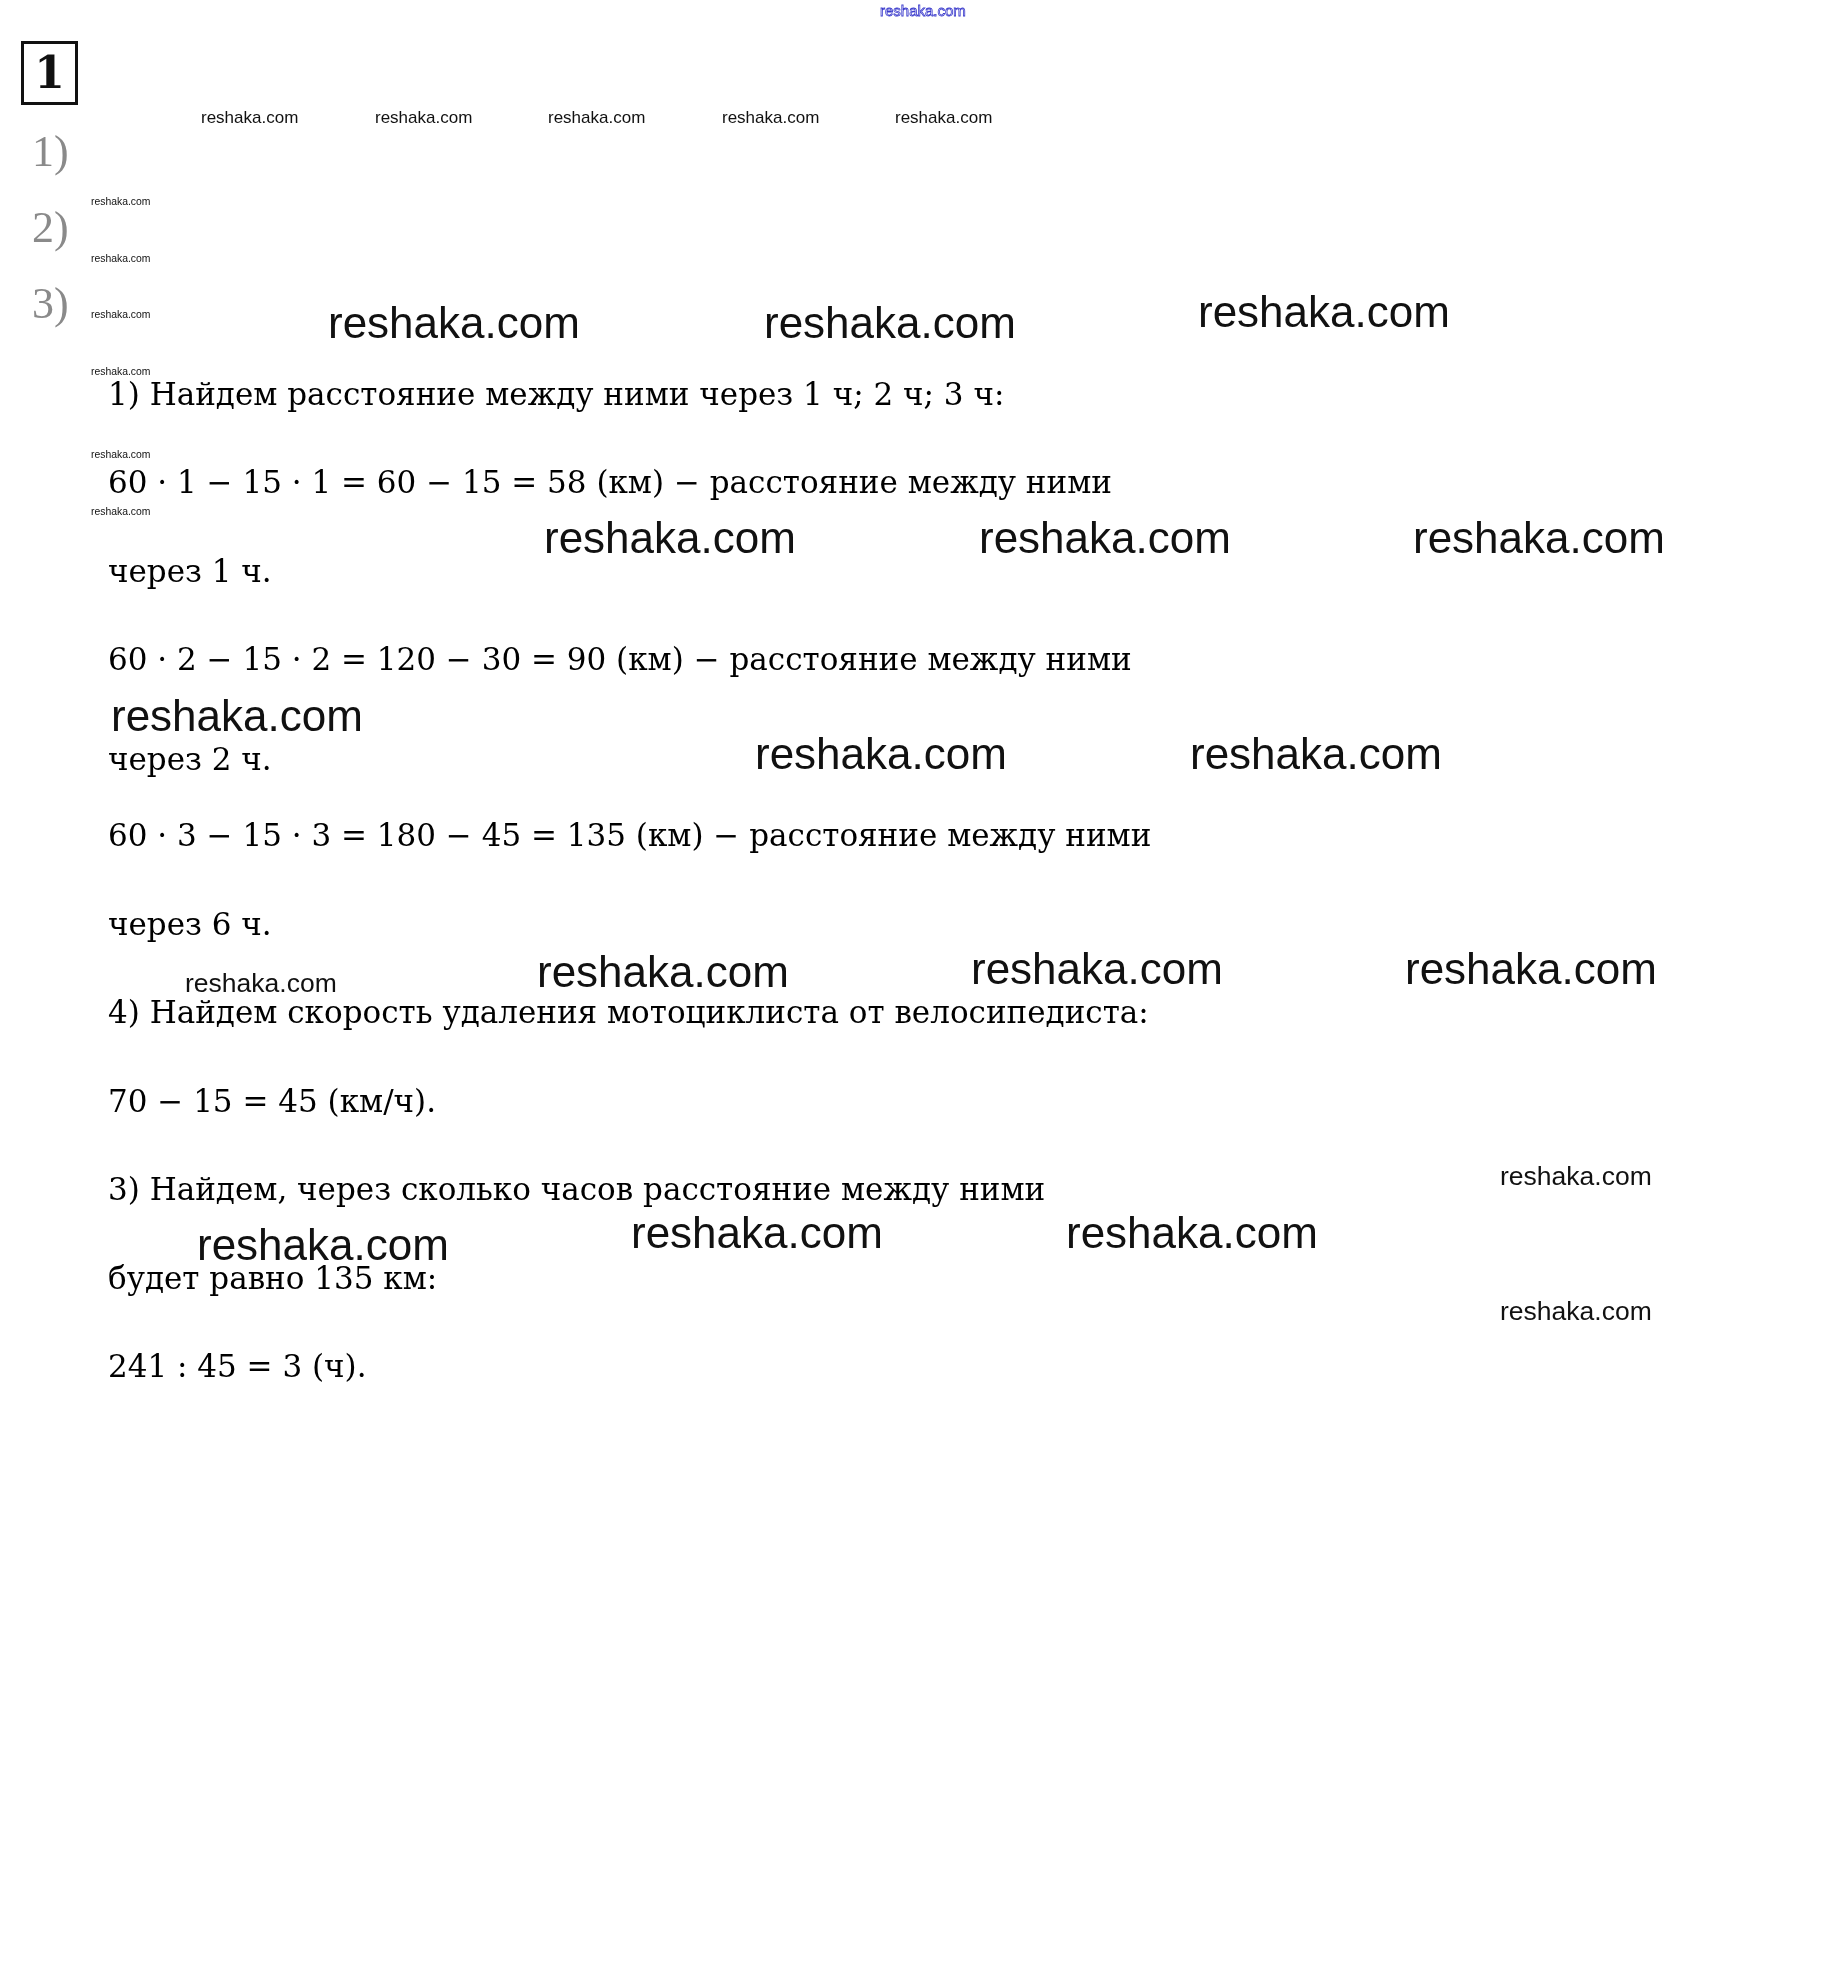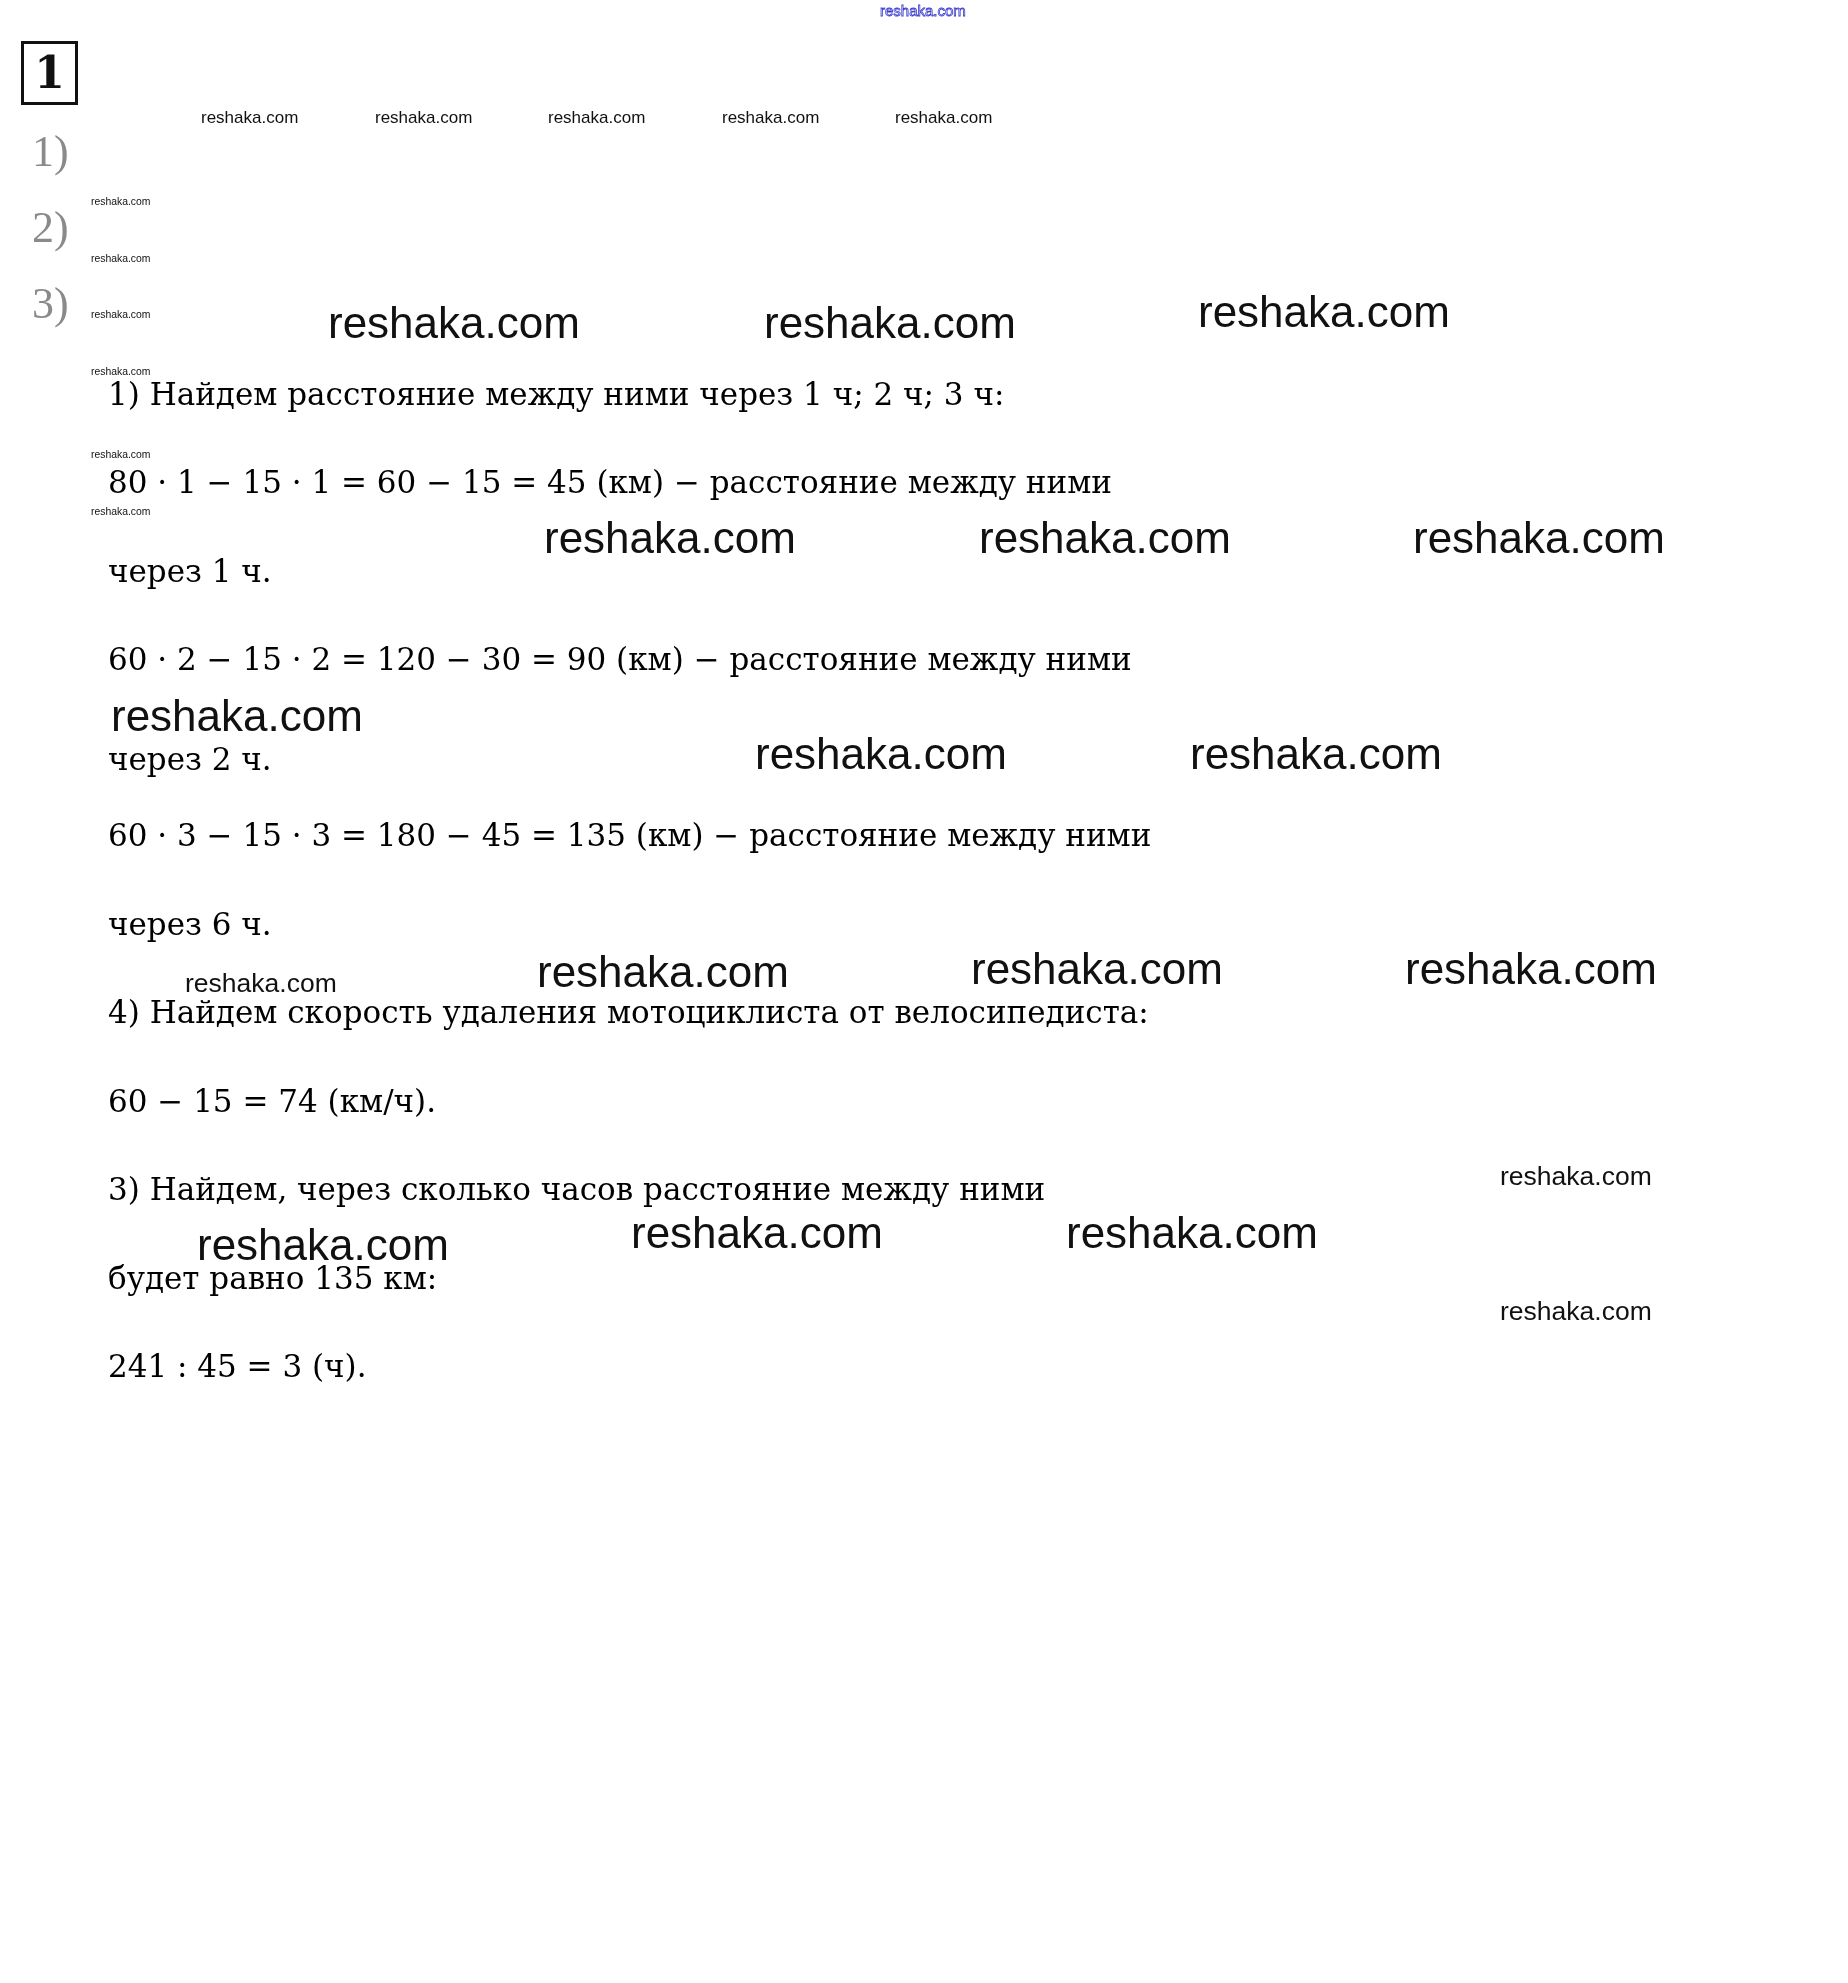--- a/index.html
+++ b/index.html
@@ -34,28 +34,28 @@
 <div class="wm-top">reshaka.com</div>
 
 <div class="task-box">1</div>
 
 <div class="sub-label" style="top:130px">1)</div>
 <div class="sub-label" style="top:206px">2)</div>
 <div class="sub-label" style="top:282px">3)</div>
 
 <div id="solution">
   <div class="line" style="top:379px">1) Найдем расстояние между ними через 1 ч; 2 ч; 3 ч:</div>
-  <div class="line" style="top:467px">80 · 1 − 15 · 1 = 60 − 15 = 45 (км) − расстояние между ними</div>
+  <div class="line" style="top:467px">60 · 1 − 15 · 1 = 60 − 15 = 58 (км) − расстояние между ними</div>
   <div class="line" style="top:556px">через 1 ч.</div>
   <div class="line" style="top:644px">60 · 2 − 15 · 2 = 120 − 30 = 90 (км) − расстояние между ними</div>
   <div class="line" style="top:744px">через 2 ч.</div>
   <div class="line" style="top:820px">60 · 3 − 15 · 3 = 180 − 45 = 135 (км) − расстояние между ними</div>
   <div class="line" style="top:909px">через 6 ч.</div>
   <div class="line" style="top:997px">4) Найдем скорость удаления мотоциклиста от велосипедиста:</div>
-  <div class="line" style="top:1086px">60 − 15 = 74 (км/ч).</div>
+  <div class="line" style="top:1086px">70 − 15 = 45 (км/ч).</div>
   <div class="line" style="top:1174px">3) Найдем, через сколько часов расстояние между ними</div>
   <div class="line" style="top:1263px">будет равно 135 км:</div>
   <div class="line" style="top:1351px">241 : 45 = 3 (ч).</div>
 </div>
 
 <div id="watermarks">
 
   <div class="wm wm-sm" style="left:201px;top:109px">reshaka.com</div>
   <div class="wm wm-sm" style="left:375px;top:109px">reshaka.com</div>
   <div class="wm wm-sm" style="left:548px;top:109px">reshaka.com</div>

